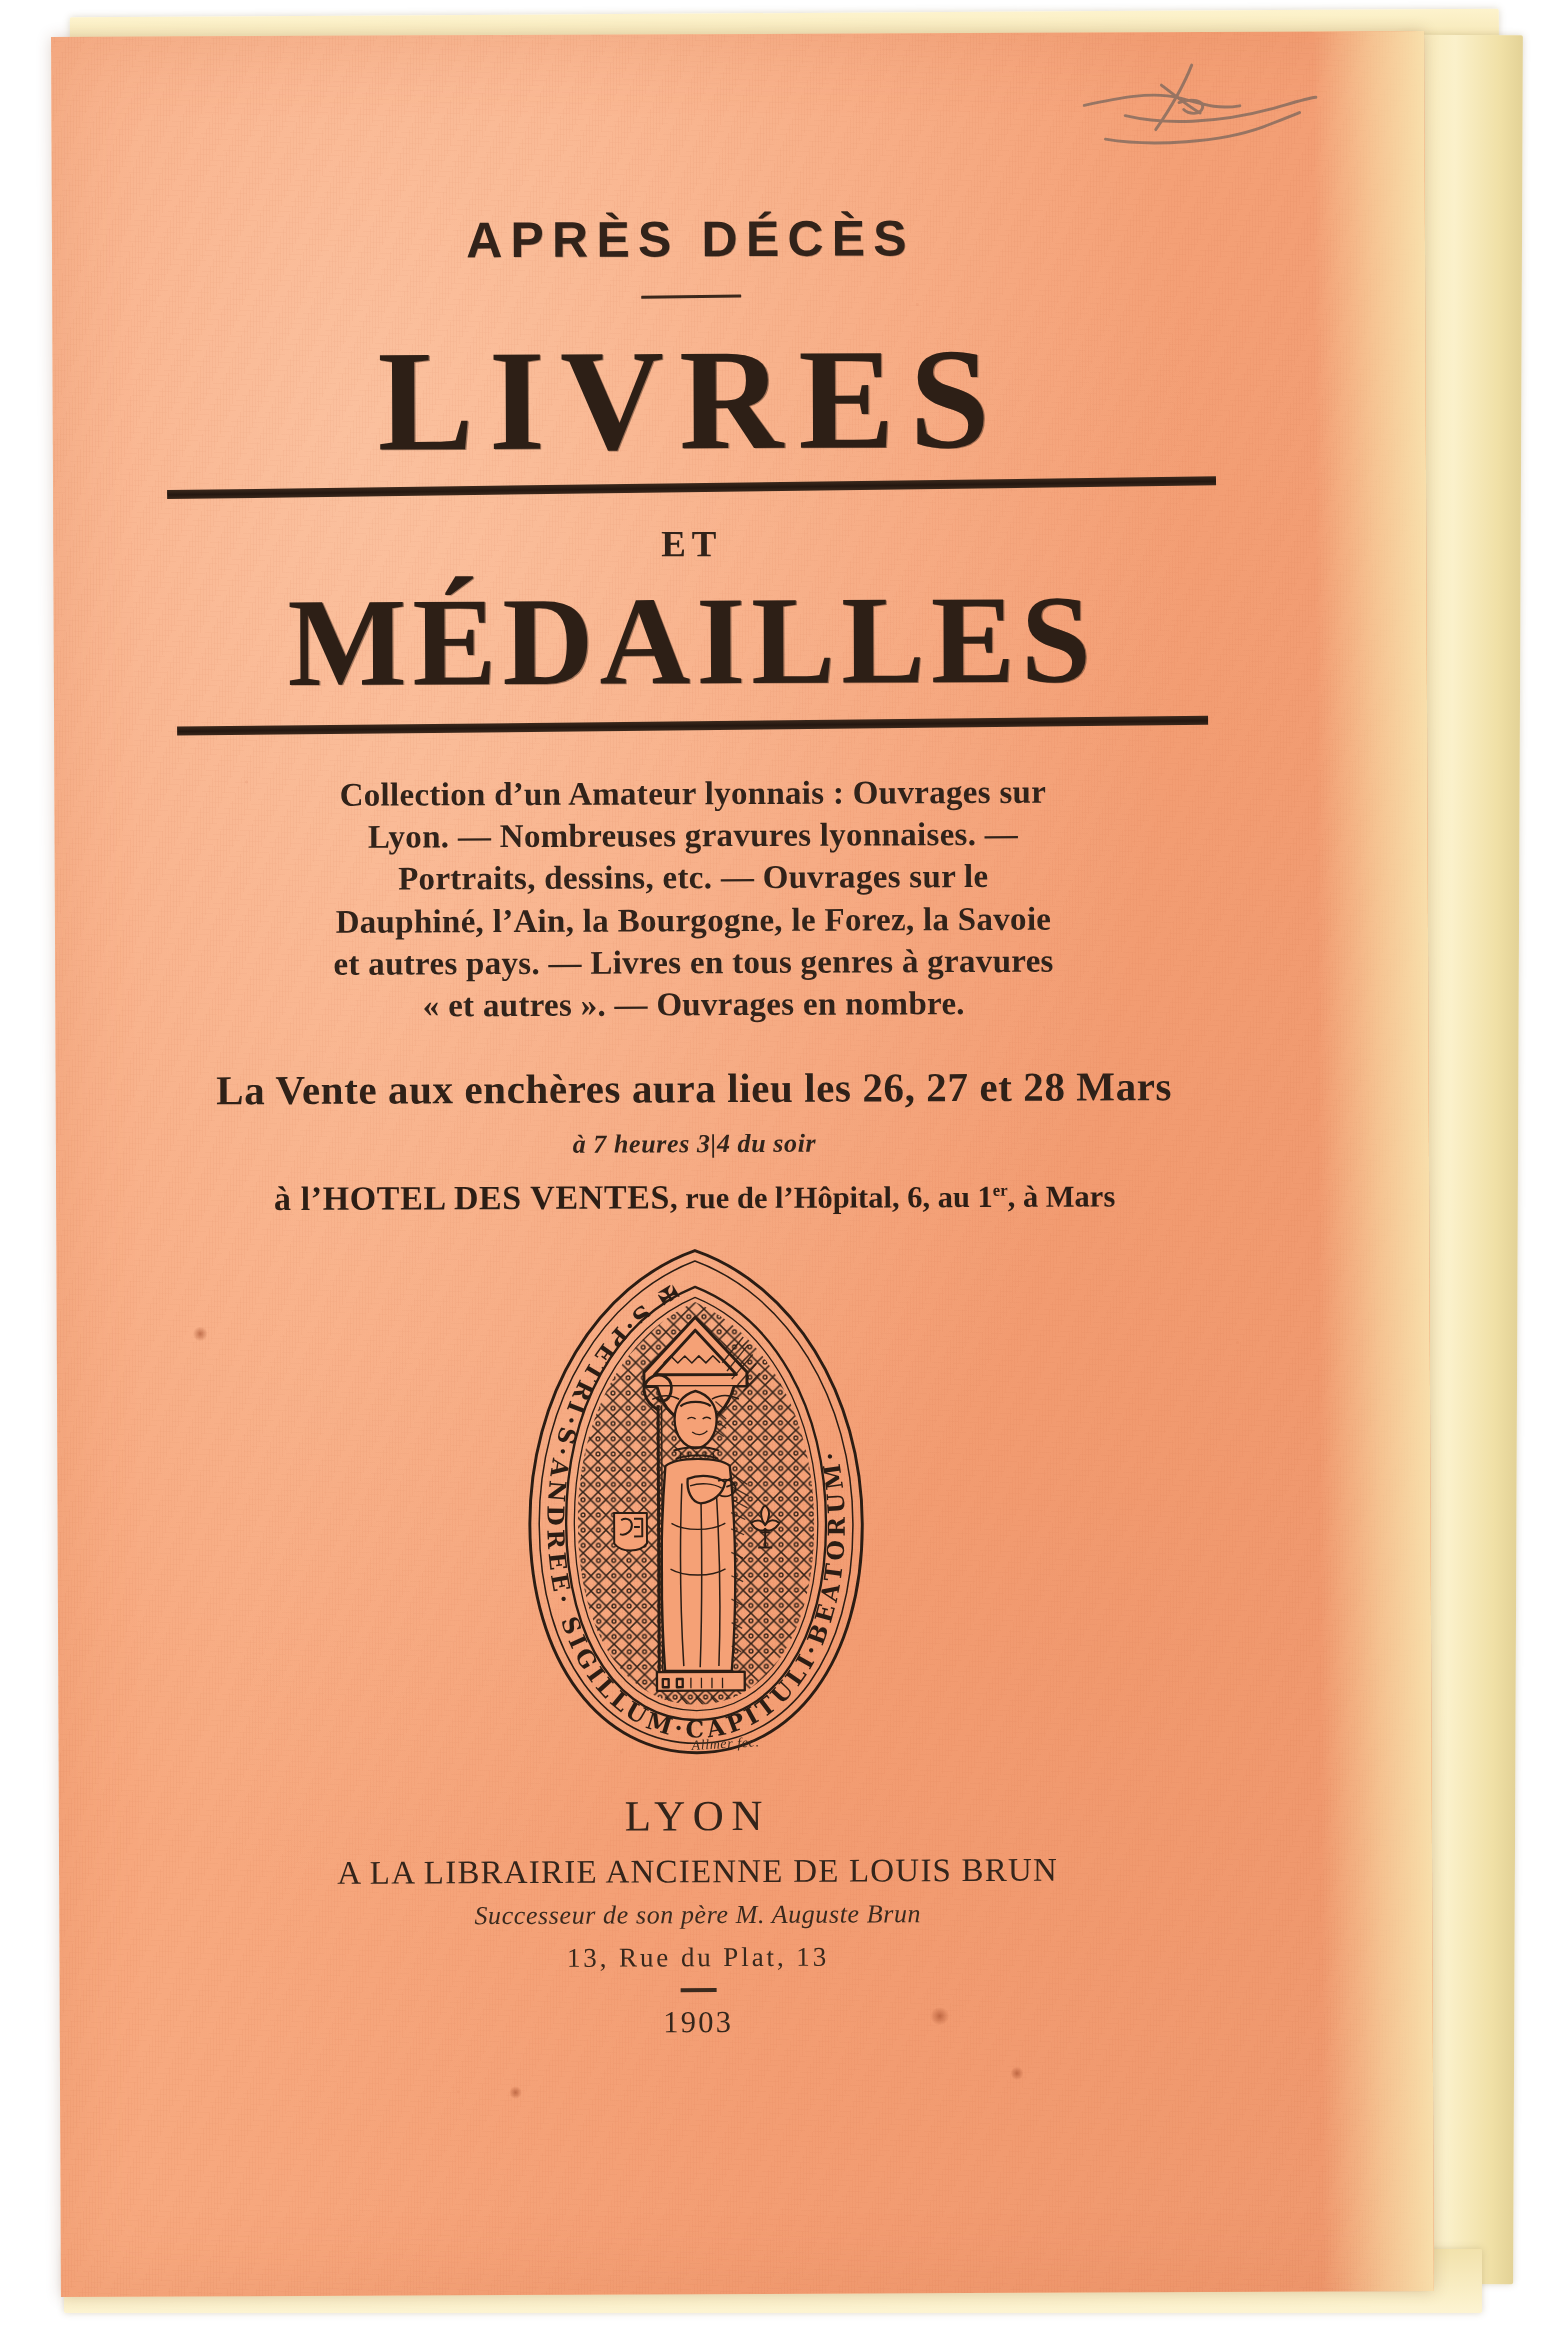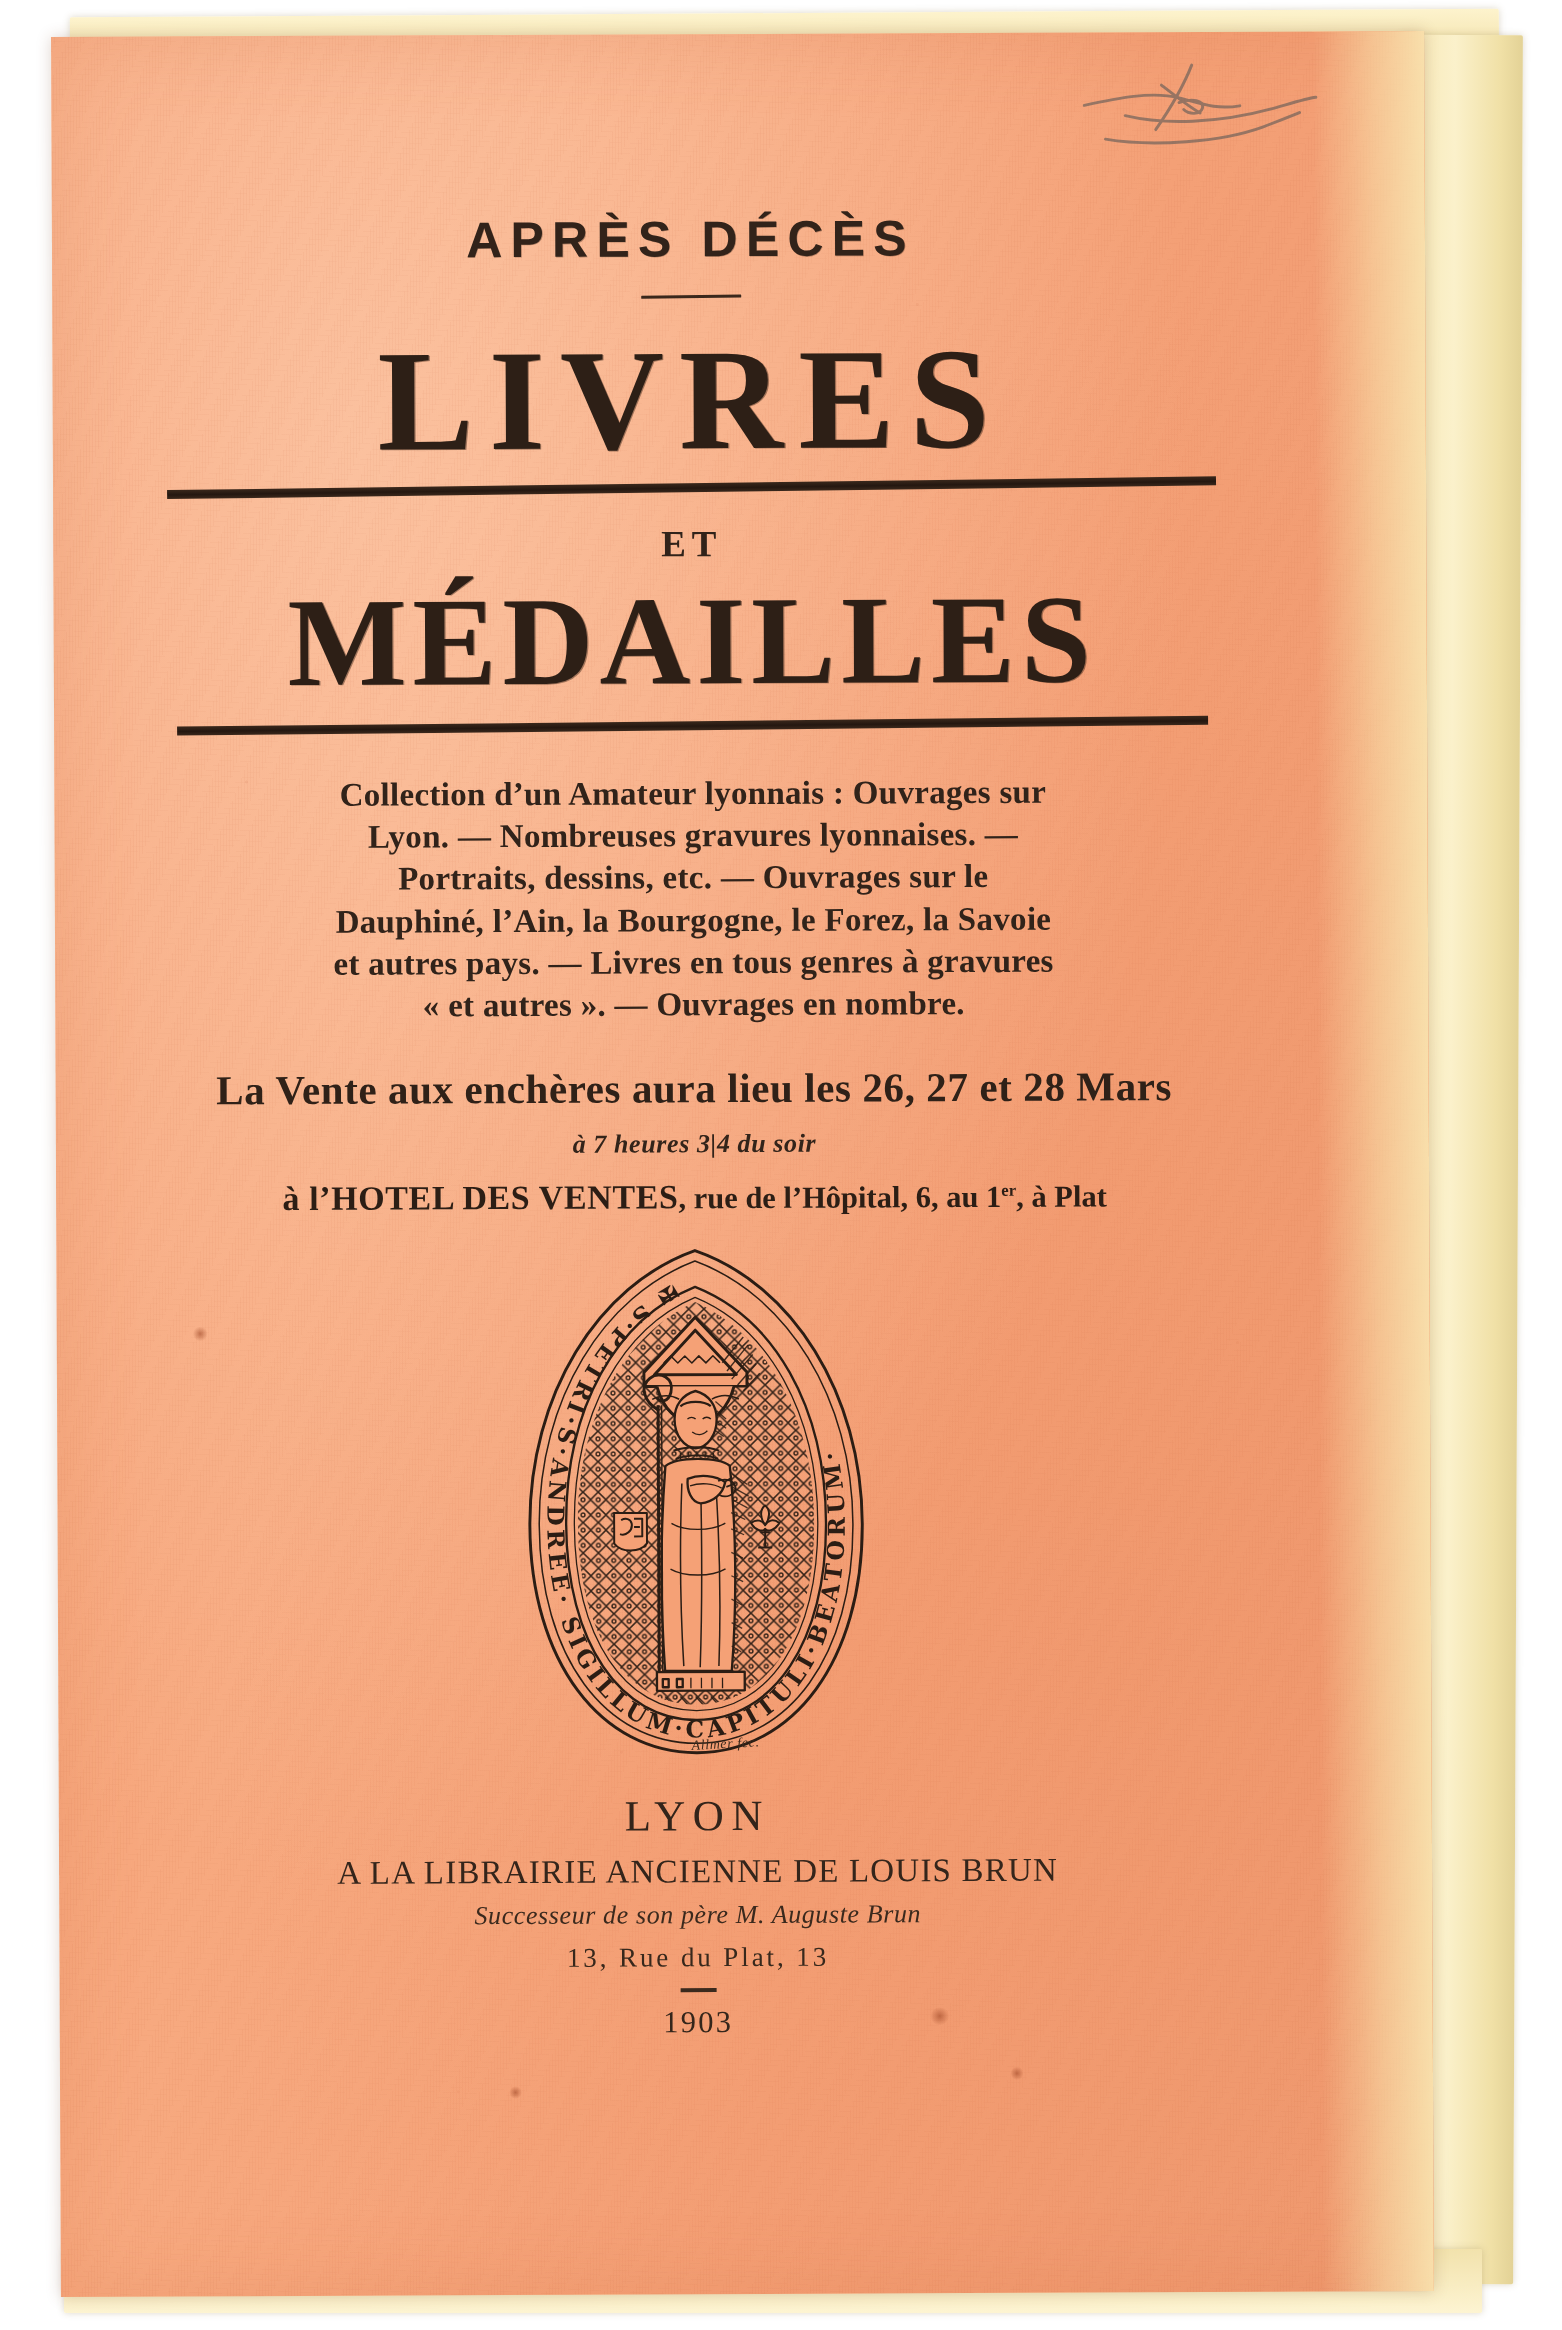--- a/index.html
+++ b/index.html
@@ -340,21 +340,21 @@
         <span class="ln">Portraits, dessins, etc. — Ouvrages sur le</span>
         <span class="ln">Dauphiné, l’Ain, la Bourgogne, le Forez, la Savoie</span>
         <span class="ln">et autres pays. — Livres en tous genres à gravures</span>
         <span class="ln">« et autres ». — Ouvrages en nombre.</span>
       </div>
 
       <div id="sale-line">La Vente aux enchères aura lieu les 26, 27 et 28 Mars</div>
       <div id="sale-time">à 7 heures 3|4 du soir</div>
 
       <div id="sale-venue">
-        <span class="tall">à l’HOTEL DES VENTES</span><span>, rue de l’Hôpital, 6, au 1</span><sup>er</sup><span>, à Plat</span>
+        <span class="tall">à l’HOTEL DES VENTES</span><span>, rue de l’Hôpital, 6, au 1</span><sup>er</sup><span>, à Mars</span>
       </div>
 
       <div id="seal-wrap">
         <svg id="seal-svg" viewBox="0 0 620 880">
           <defs>
 
             <pattern id="diaper" width="26" height="26" patternUnits="userSpaceOnUse" patternTransform="rotate(0)">
               <rect width="26" height="26" fill="none"></rect>
               <path d="M13 0 L26 13 L13 26 L0 13 Z" fill="none" stroke="#2b1d14" stroke-width="2.6"></path>
               <circle cx="13" cy="13" r="3.2" fill="none" stroke="#2b1d14" stroke-width="2.4"></circle>

